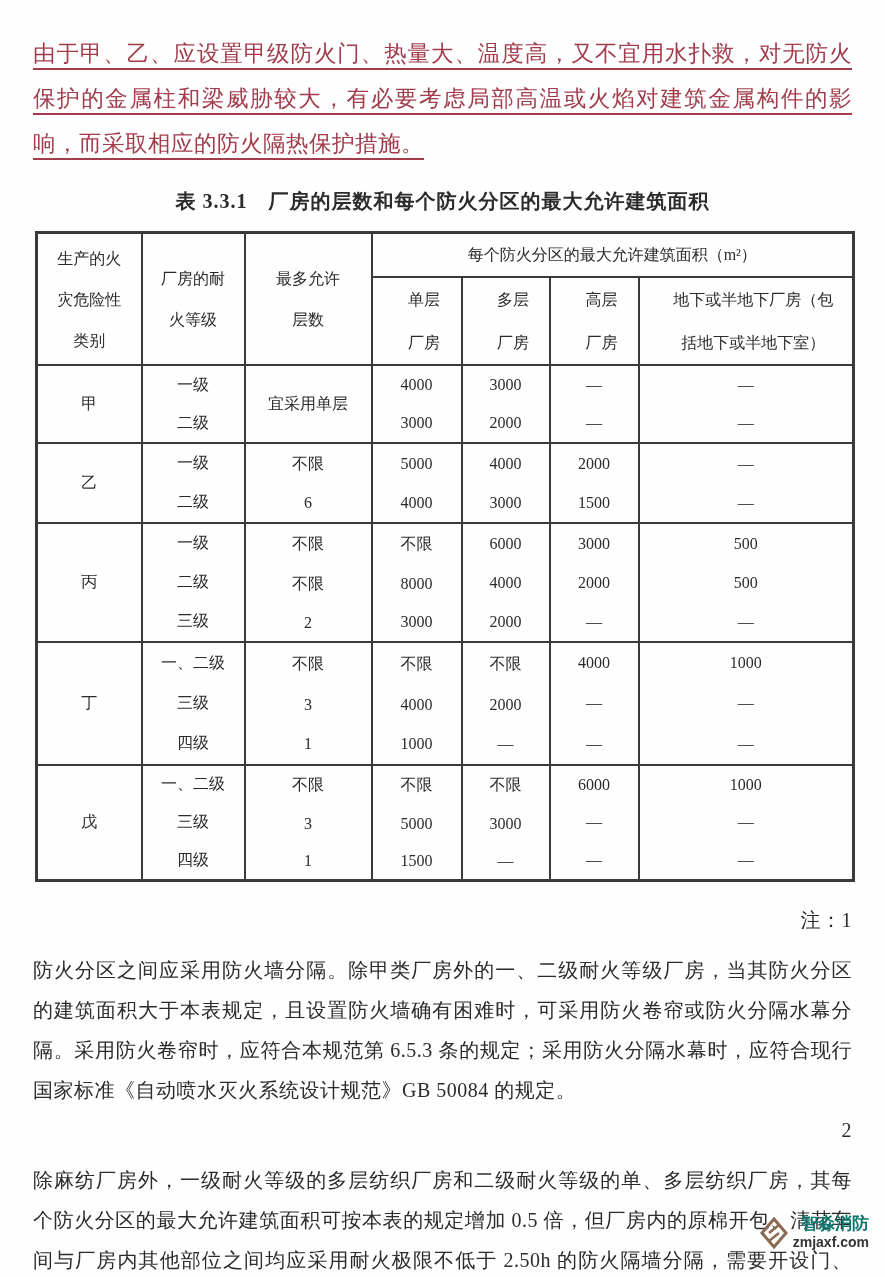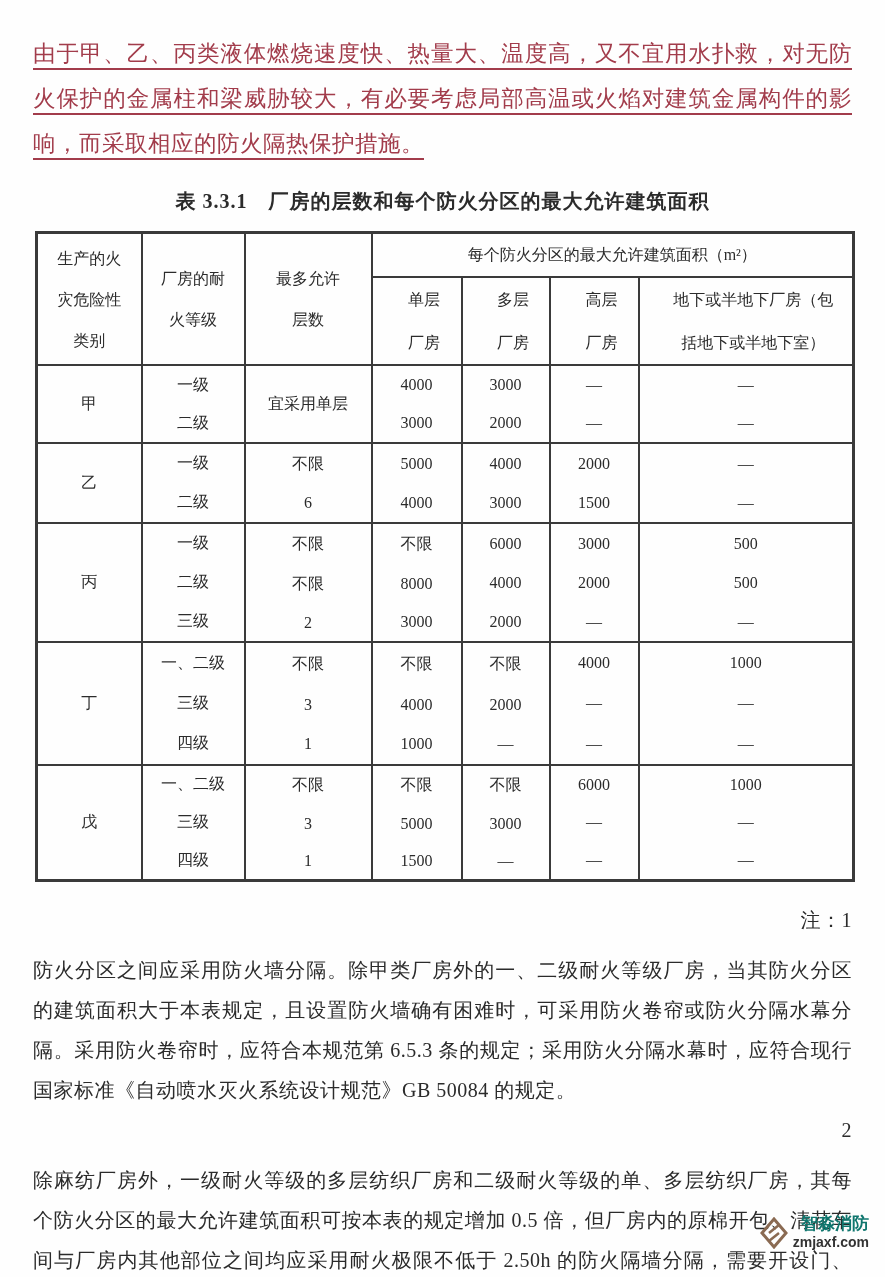--- a/index.html
+++ b/index.html
@@ -60,21 +60,21 @@
   .wm-brand-row{display:flex;align-items:center;justify-content:flex-end;margin-top:-6px;}
   .wm-logo{margin-right:5px;}
   .wm-brand{font-size:17px;font-weight:bold;color:#0f766e;font-family:Liberation Mono, monospace;line-height:18px;}
   .wm-site{font-size:14px;font-weight:bold;color:#333;font-family:"Liberation Sans",sans-serif;line-height:16px;}
 </style>
 </head>
 <body>
 
 <div class="page">
 
-  <p class="intro">由于甲、乙、丙类液体燃烧速度快、热量大、温度高，又不宜用水扑救，对无防火保护的金属柱和梁威胁较大，有必要考虑局部高温或火焰对建筑金属构件的影响，而采取相应的防火隔热保护措施。</p>
+  <p class="intro">由于甲、乙、应设置甲级防火门、热量大、温度高，又不宜用水扑救，对无防火保护的金属柱和梁威胁较大，有必要考虑局部高温或火焰对建筑金属构件的影响，而采取相应的防火隔热保护措施。</p>
 
 
   <div class="tbl-title">表 3.3.1　厂房的层数和每个防火分区的最大允许建筑面积</div>
 
   <table class="fire">
     <colgroup>
       <col style="width:105px">
         <col style="width:103px">
         <col style="width:127px">
       <col style="width:90px">

